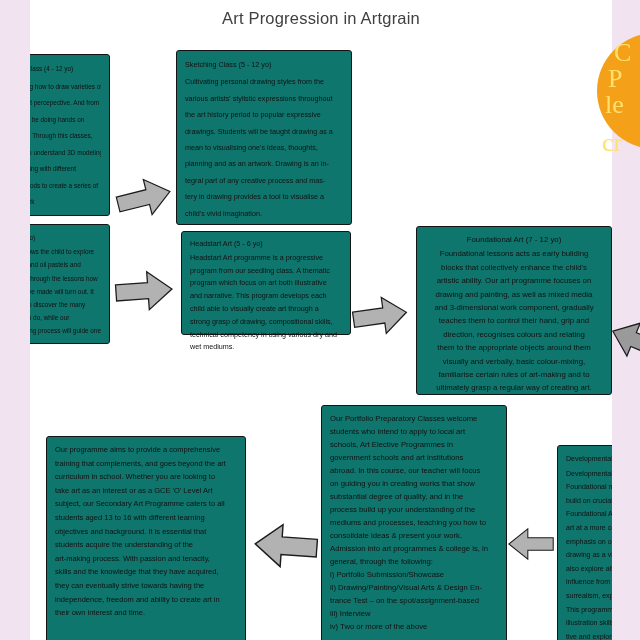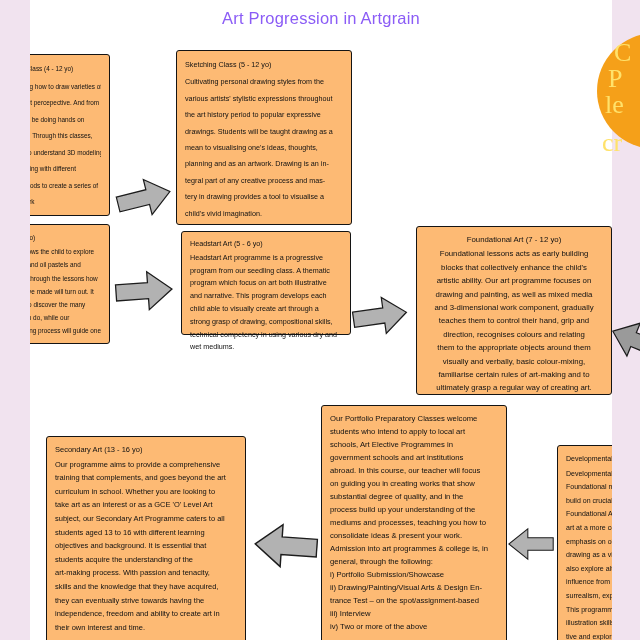--- a/index.html
+++ b/index.html
@@ -5,22 +5,22 @@
   html,body{margin:0;padding:0;}
   body{
     width:640px;height:640px;position:relative;overflow:hidden;
     background:#ffffff;font-family:"Liberation Sans", sans-serif;color:#111;
   }
   .strip{position:absolute;top:0;bottom:0;background:#f1e3ef;z-index:1;}
   .strip.left{left:0;width:30px;}
   .strip.right{right:0;width:28px;}
   .page{position:absolute;left:30px;top:0;width:582px;height:640px;background:#ffffff;overflow:hidden;z-index:2;}
   .page-title{position:absolute;top:9px;left:0;width:100%;text-align:center;
-    font-size:16.5px;font-weight:500;color:#8b5cf6;letter-spacing:.2px;}
-  .card{position:absolute;background:#fdba74;border:1.2px solid #141414;border-radius:3px;
+    font-size:16.5px;font-weight:500;color:#404040;letter-spacing:.2px;}
+  .card{position:absolute;background:#0f766e;border:1.2px solid #141414;border-radius:3px;
     padding:6px 8px;box-sizing:border-box;}
   .card .t{margin-bottom:1px;white-space:pre;overflow:hidden;}
   .card .b{white-space:pre-line;overflow:hidden;}
   .clipL{padding-left:88px;}
   .clipL .t,.clipL .b{white-space:pre;}
   .b0{left:-98px;top:54px;width:178px;height:162px;font-size:6.4px;line-height:16.5px;}
   .b1{left:146px;top:50px;width:176px;height:175px;font-size:7.2px;line-height:16.4px;}
   .b2{left:-98px;top:224px;width:178px;height:120px;font-size:6.4px;line-height:13.2px;}
   .b3{left:151px;top:231px;width:170px;height:104px;font-size:7.2px;line-height:12.8px;}
   .b4{left:386px;top:226px;width:196px;height:169px;font-size:7.8px;line-height:13.4px;text-align:center;}
@@ -149,21 +149,20 @@
 also explore alterna
 influence from vario
 surrealism, express
 This programme ain
 illustration skills, un
 tive and exploring g
 art.</div>
   </div>
 
   <div class="card b7">
-    <div class="t">Secondary Art (13 - 16 yo)</div>
     <div class="b">Our programme aims to provide a comprehensive
 training that complements, and goes beyond the art
 curriculum in school. Whether you are looking to
 take art as an interest or as a GCE 'O' Level Art
 subject, our Secondary Art Programme caters to all
 students aged 13 to 16 with different learning
 objectives and background. It is essential that
 students acquire the understanding of the
 art-making process. With passion and tenacity,
 skills and the knowledge that they have acquired,

